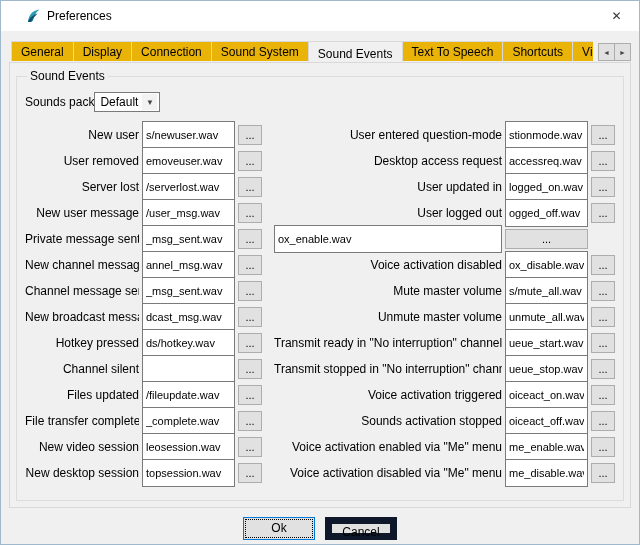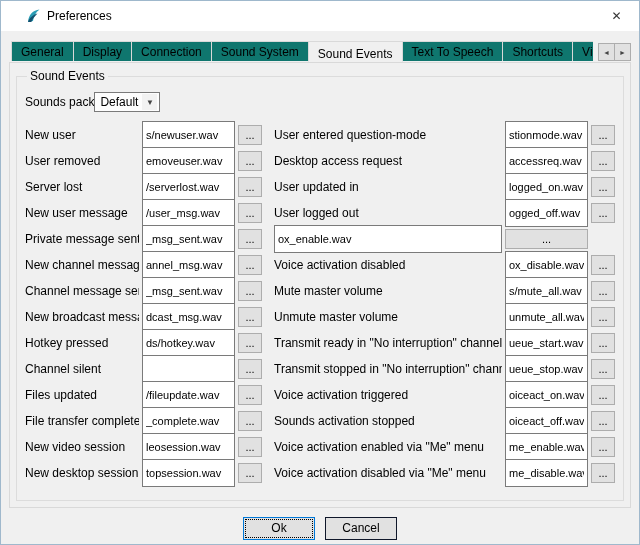--- a/index.html
+++ b/index.html
@@ -34,21 +34,21 @@
   
   .dlg-body { padding: 10px 8px 0 8px; flex: 1 1 auto; display: flex; flex-direction: column; }
   
   .tabstrip { position: relative; height: 21px; padding-left: 2px; z-index: 2; }
   .tabs-clip { overflow: hidden; white-space: nowrap; height: 21px; margin-right: 38px; }
   .tab {
     display: inline-block;
     padding: 3px 9px 3px 9px;
     border: 1px solid #d9d9d9;
     border-bottom: none;
-    background: #0f766e;
+    background: #eab308;
     margin-right: -1px;
     height: 20px;
     vertical-align: bottom;
     cursor: pointer;
     position: relative;
   }
   .tab.active {
     background: #f0f0f0;
     height: 21px;
     margin-top: -2px;
@@ -100,41 +100,41 @@
   
   .rows { }
   .row {
     display: grid;
     grid-template-columns: 114px 93px 24px 6px 228px 83px 24px;
     column-gap: 3px;
     align-items: center;
     height: 20px;
     margin-bottom: 6px;
   }
-  .lbl { white-space: nowrap; overflow: hidden; }
+  .lbl { white-space: nowrap; overflow: hidden; text-align: right; }
   input.txt {
     width: 100%; height: 28px;
     border: 1px solid #7a7a7a; background: #fff;
     font-family: "Liberation Sans", sans-serif;
     font-size: 11px; padding: 6px 3px; color: #000;
   }
   button.browse {
     width: 100%; height: 20px;
     border: 1px solid #adadad; background: #e1e1e1;
     font-size: 11px; line-height: 10px; cursor: pointer;
     font-family: "Liberation Sans", sans-serif;
   }
   
   .footer {
     height: 40px; flex: 0 0 auto;
     display: flex; align-items: center; justify-content: center; gap: 10px;
   }
   .btn {
     min-width: 72px; height: 23px;
-    border: 1px solid #0f172a; background: #e1e1e1;
+    border: 7px solid #0f172a; background: #e1e1e1;
     font-family: "Liberation Sans", sans-serif; font-size: 12px;
     cursor: pointer; padding: 1px;
   }
   .btn.ok { border: 1px solid #0078d7; }
   .btn.ok .focusrect {
     display: flex; align-items: center; justify-content: center;
     width: 100%; height: 100%;
     outline: 1px dotted #000; outline-offset: -1px;
   }
 </style>

